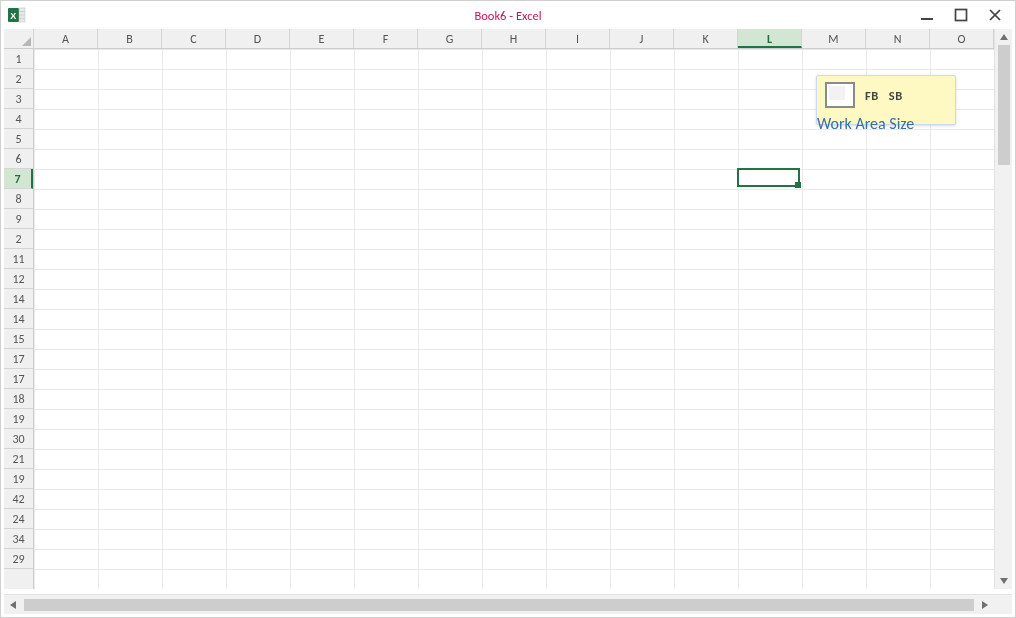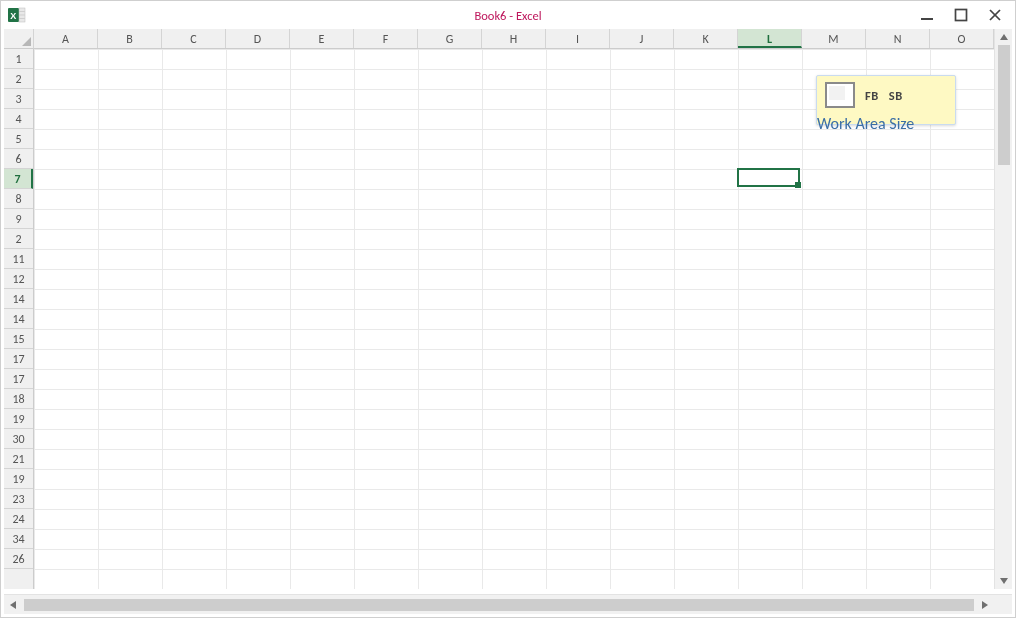--- a/index.html
+++ b/index.html
@@ -128,24 +128,24 @@
           <div class="rh">14</div>
           <div class="rh">14</div>
           <div class="rh">15</div>
           <div class="rh">17</div>
           <div class="rh">17</div>
           <div class="rh">18</div>
           <div class="rh">19</div>
           <div class="rh">30</div>
           <div class="rh">21</div>
           <div class="rh">19</div>
-          <div class="rh">23</div>
+          <div class="rh">42</div>
           <div class="rh">24</div>
           <div class="rh">34</div>
-          <div class="rh">26</div>
+          <div class="rh">29</div>
         </div>
       <div class="cells">
         <div class="grid-lines"></div>
         <div class="selection" id="selection" style="left: 703px; top: 119px; width: 63px; height: 19px;">
           <div class="handle"></div>
         </div>
         <div class="widget" id="widget" style="left: 782px; top: 26px;">
           <div class="row1">
             <span class="icon-frame"></span>
             <span class="btn-label">FB</span>

